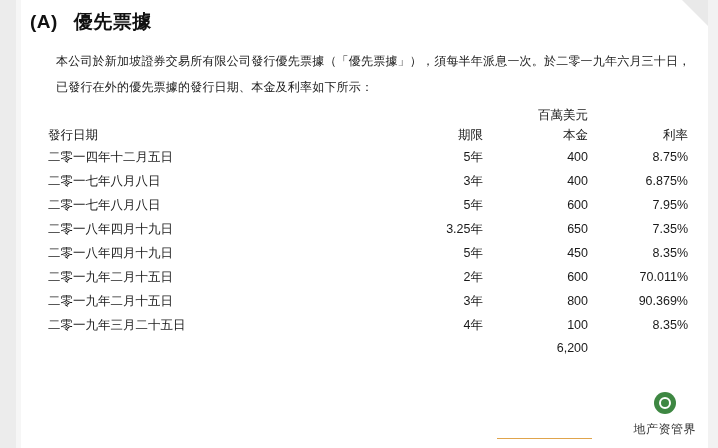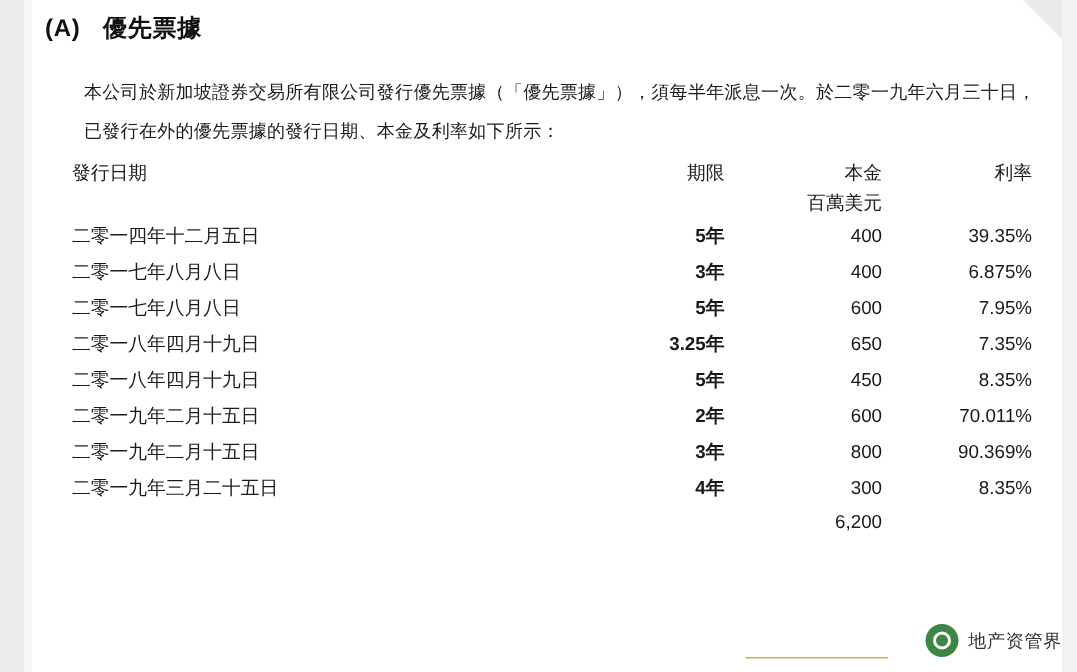--- a/index.html
+++ b/index.html
@@ -54,21 +54,21 @@
     width: 0;
     height: 0;
     border-top: 26px solid #e9e9e9;
     border-left: 26px solid transparent;
   }
 
   .heading {
     position: absolute;
     left: 30px;
     top: 9px;
-    font-size: 16px;
+    font-size: 19px;
     font-weight: bold;
     color: #111;
     letter-spacing: 0.5px;
   }
   .heading .label {
     margin-right: 10px;
   }
 
   .para {
     position: absolute;
@@ -98,21 +98,20 @@
   table.notes td {
     padding: 3.5px 0;
   }
   .col-date {
     width: 330px;
     text-align: left;
   }
   .col-term {
     width: 105px;
     text-align: right;
-    font-weight: bold;
   }
   .col-principal {
     width: 105px;
     text-align: right;
   }
   .col-rate {
     width: 100px;
     text-align: right;
   }
   .hdr-date {
@@ -136,26 +135,27 @@
     position: absolute;
     left: 497px;
     top: 438px;
     width: 95px;
     border-top: 1.5px solid #e0a44c;
   }
 
   
   .badge {
     position: absolute;
-    right: 10px;
+    right: 22px;
     bottom: 10px;
     display: flex;
     align-items: center;
     gap: 7px;
     opacity: 0.92;
+    flex-direction: column;
   }
   .badge-logo {
     width: 22px;
     height: 22px;
     border-radius: 50%;
     background: #2e7d32;
     position: relative;
     flex: 0 0 auto;
   }
   .badge-logo::before {
@@ -188,38 +188,38 @@
   <div class="heading">
     <span class="label">(A)</span>
     <span>優先票據</span>
   </div>
 
   <div class="para">本公司於新加坡證券交易所有限公司發行優先票據（「優先票據」），須每半年派息一次。於二零一九年六月三十日，已發行在外的優先票據的發行日期、本金及利率如下所示：</div>
 
   <table class="notes">
     <thead>
       <tr>
+        <th class="col-date"></th>
+        <th class="col-term"></th>
+        <th class="col-principal sub-hdr">百萬美元</th>
+        <th class="col-rate"></th>
+      </tr>
+      <tr>
         <th class="col-date hdr-date">發行日期</th>
         <th class="col-term">期限</th>
         <th class="col-principal">本金</th>
         <th class="col-rate">利率</th>
       </tr>
-      <tr>
-        <th class="col-date"></th>
-        <th class="col-term"></th>
-        <th class="col-principal sub-hdr">百萬美元</th>
-        <th class="col-rate"></th>
-      </tr>
     </thead>
     <tbody>
       <tr>
         <td class="col-date cell-date">二零一四年十二月五日</td>
         <td class="col-term">5年</td>
         <td class="col-principal">400</td>
-        <td class="col-rate">39.35%</td>
+        <td class="col-rate">8.75%</td>
       </tr>
       <tr>
         <td class="col-date cell-date">二零一七年八月八日</td>
         <td class="col-term">3年</td>
         <td class="col-principal">400</td>
         <td class="col-rate">6.875%</td>
       </tr>
       <tr>
         <td class="col-date cell-date">二零一七年八月八日</td>
         <td class="col-term">5年</td>
@@ -246,21 +246,21 @@
       </tr>
       <tr>
         <td class="col-date cell-date">二零一九年二月十五日</td>
         <td class="col-term">3年</td>
         <td class="col-principal">800</td>
         <td class="col-rate">90.369%</td>
       </tr>
       <tr>
         <td class="col-date cell-date">二零一九年三月二十五日</td>
         <td class="col-term">4年</td>
-        <td class="col-principal">300</td>
+        <td class="col-principal">100</td>
         <td class="col-rate">8.35%</td>
       </tr>
       <tr class="row-total">
         <td class="col-date"></td>
         <td class="col-term"></td>
         <td class="col-principal total-val">6,200</td>
         <td class="col-rate"></td>
       </tr>
     </tbody>
   </table>

